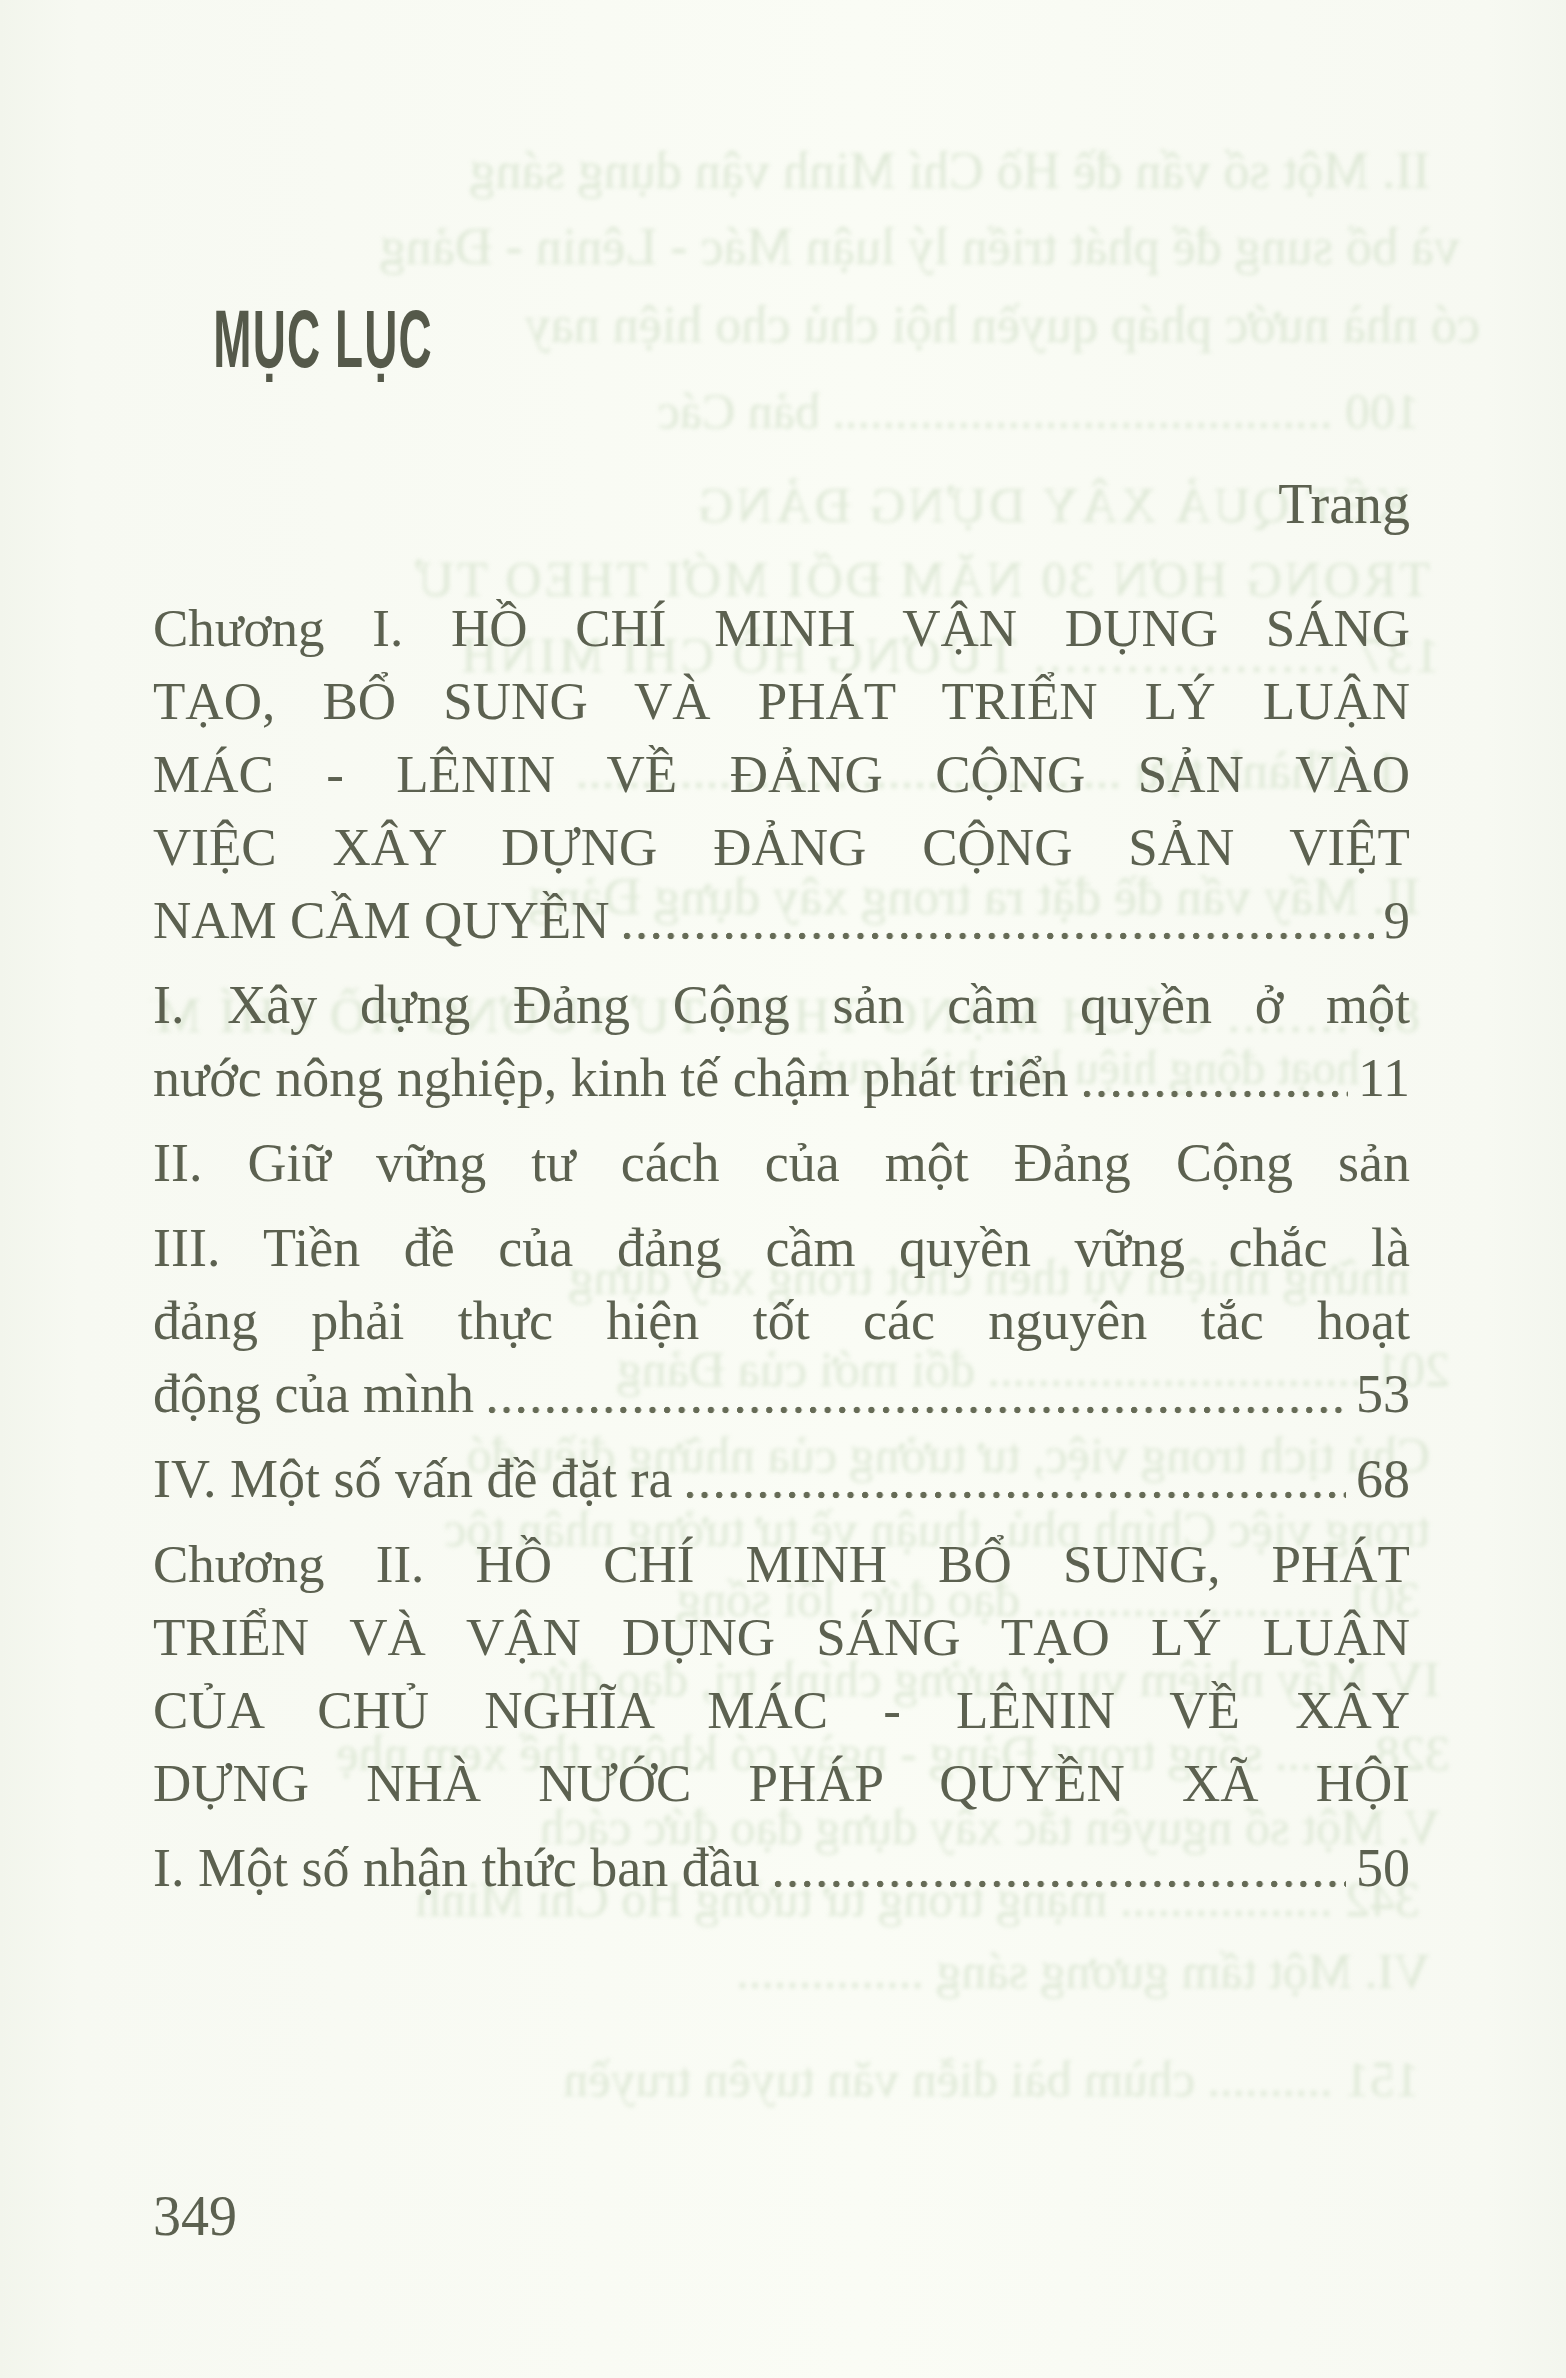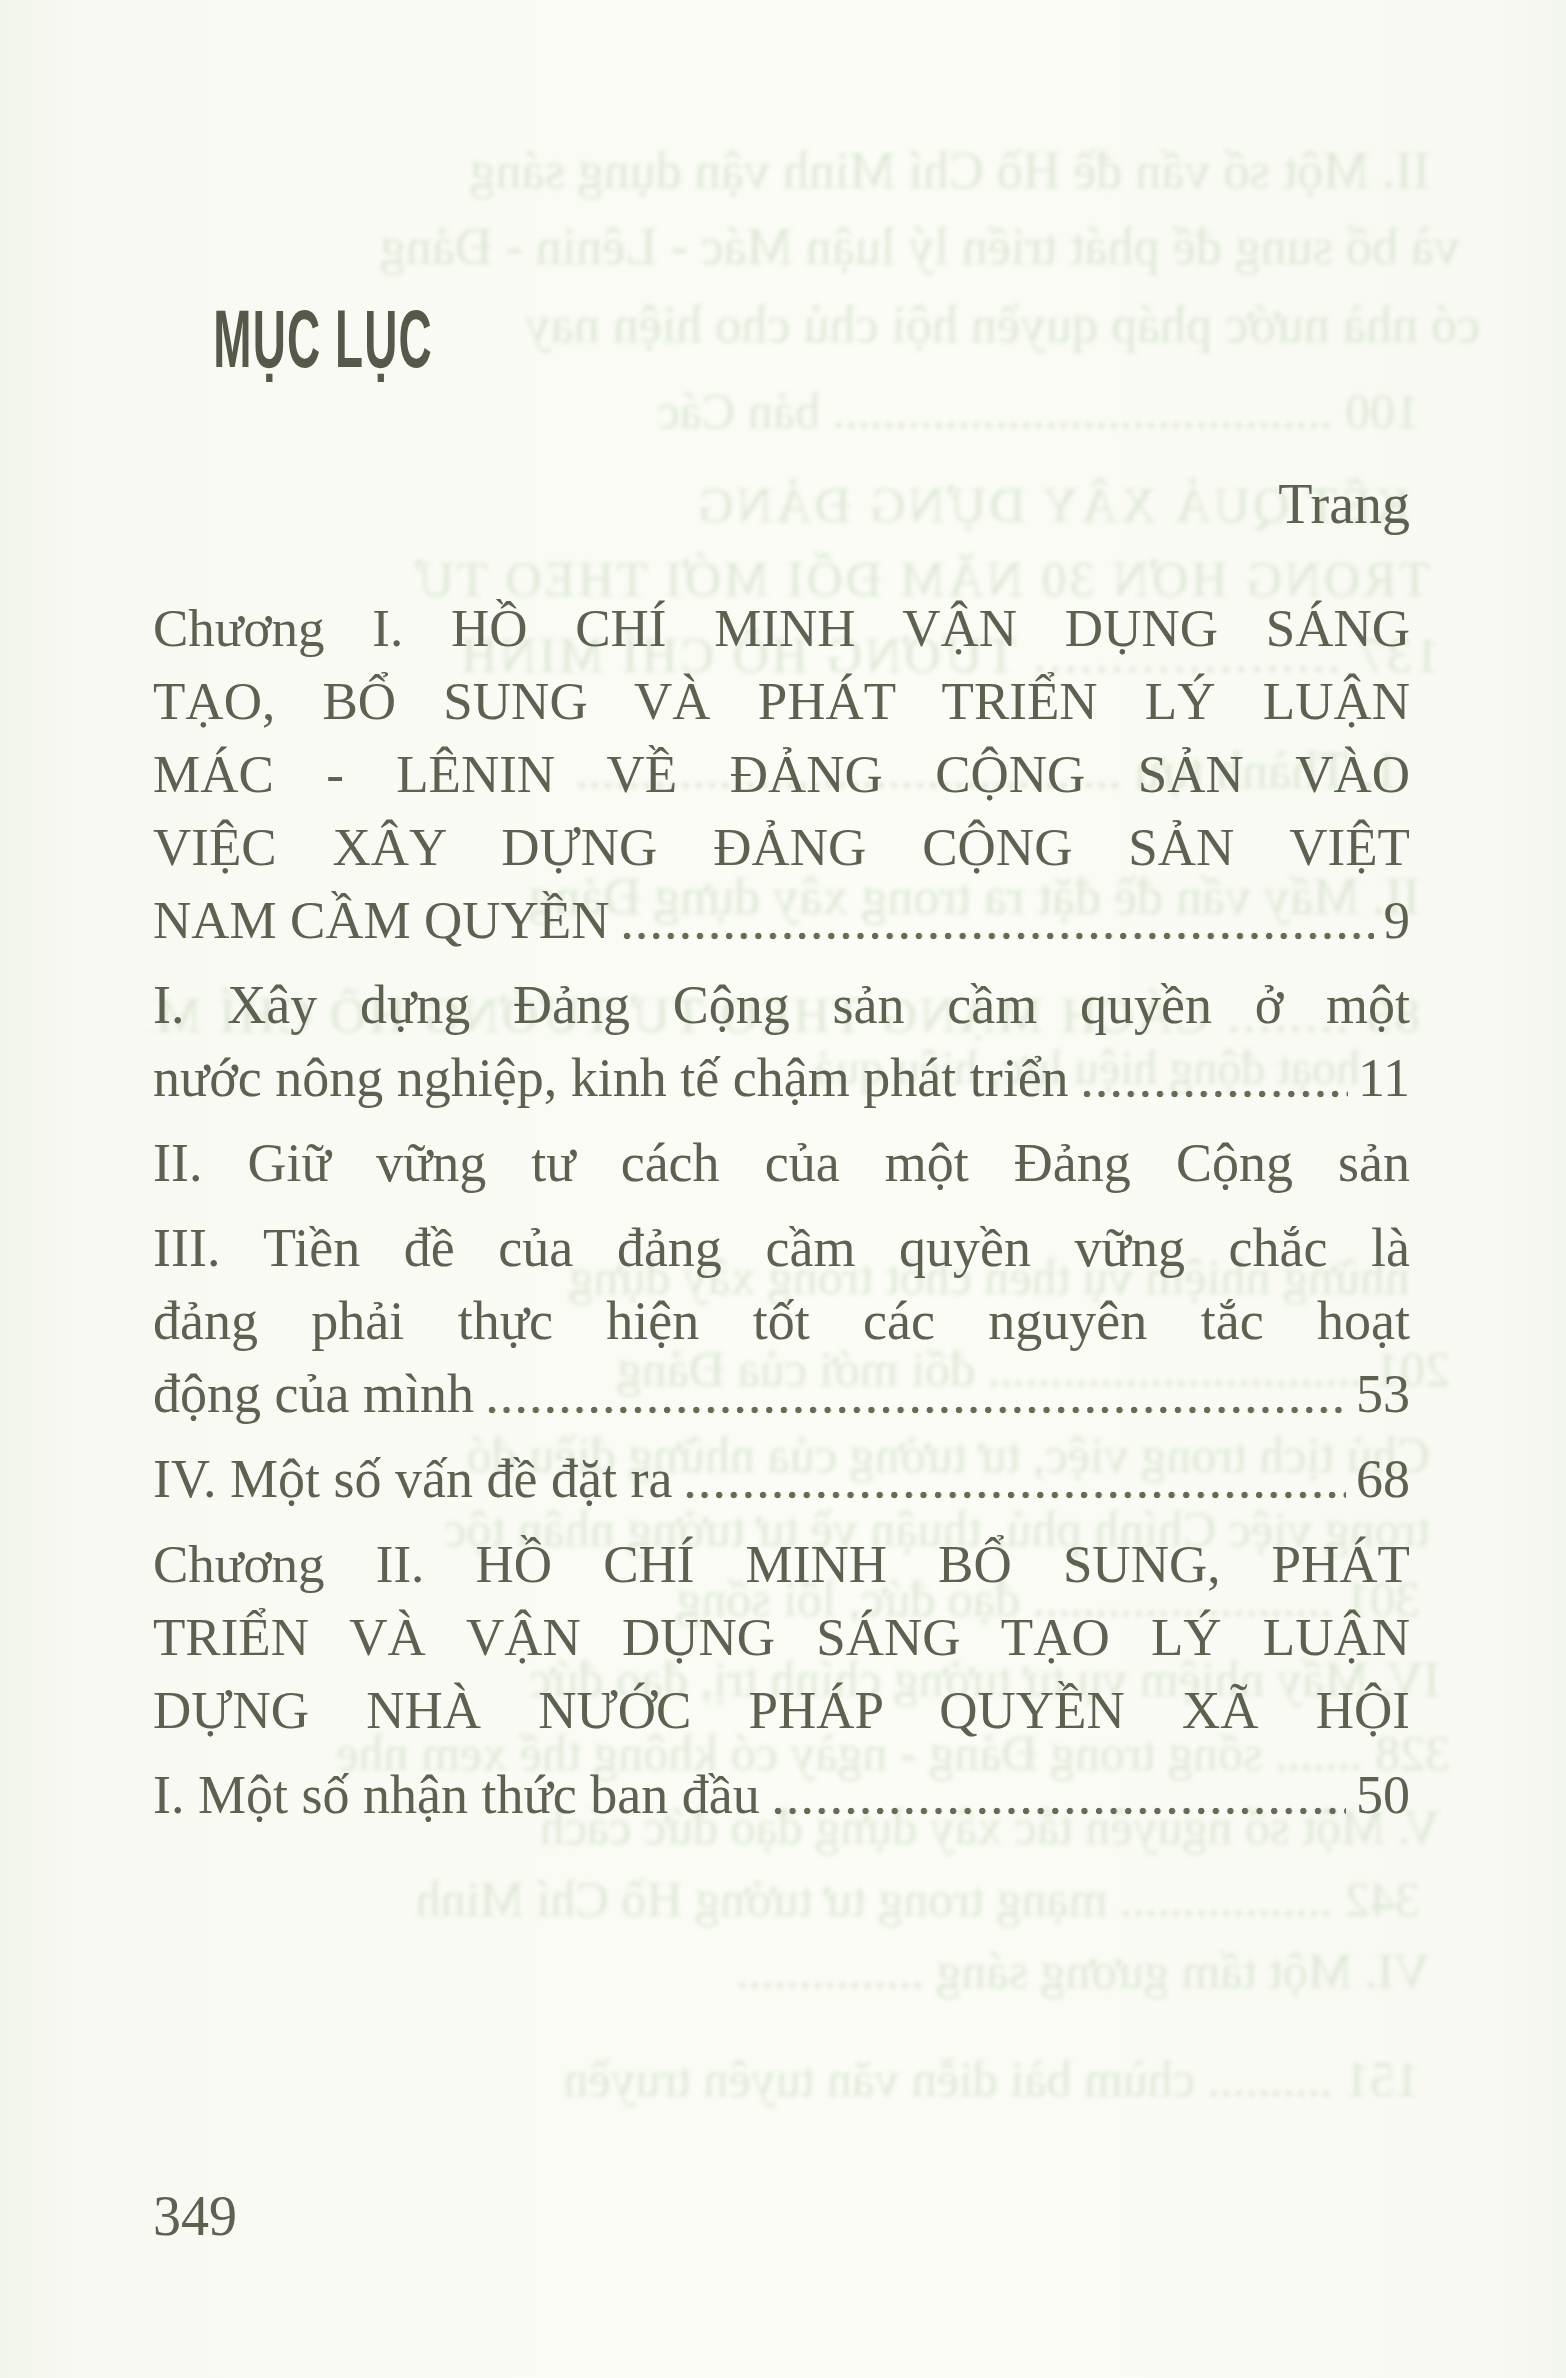--- a/index.html
+++ b/index.html
@@ -154,20 +154,21 @@
         <div class="entry item">
           <div class="lastline">
             <span class="txt">IV. Một số vấn đề đặt ra</span>
             <span class="leader"></span>
             <span class="pageno">68</span>
           </div>
         </div>
         <div class="entry chapter">
           <div class="jline">Chương II. HỒ CHÍ MINH BỔ SUNG, PHÁT</div>
           <div class="jline">TRIỂN VÀ VẬN DỤNG SÁNG TẠO LÝ LUẬN</div>
+          <div class="jline">CỦA CHỦ NGHĨA MÁC - LÊNIN VỀ XÂY</div>
           <div class="jline">DỰNG NHÀ NƯỚC PHÁP QUYỀN XÃ HỘI</div>
         </div>
         <div class="entry item">
           <div class="lastline">
             <span class="txt">I. Một số nhận thức ban đầu</span>
             <span class="leader"></span>
             <span class="pageno">50</span>
           </div>
         </div>
       </div>

